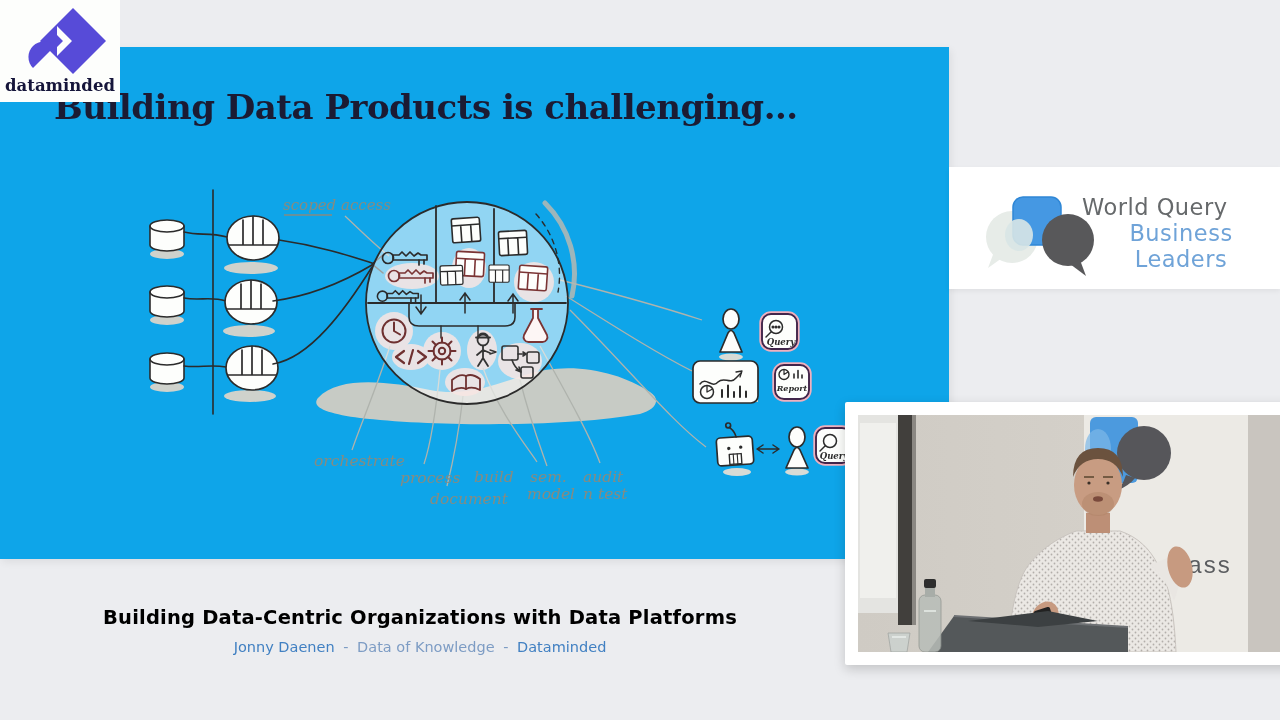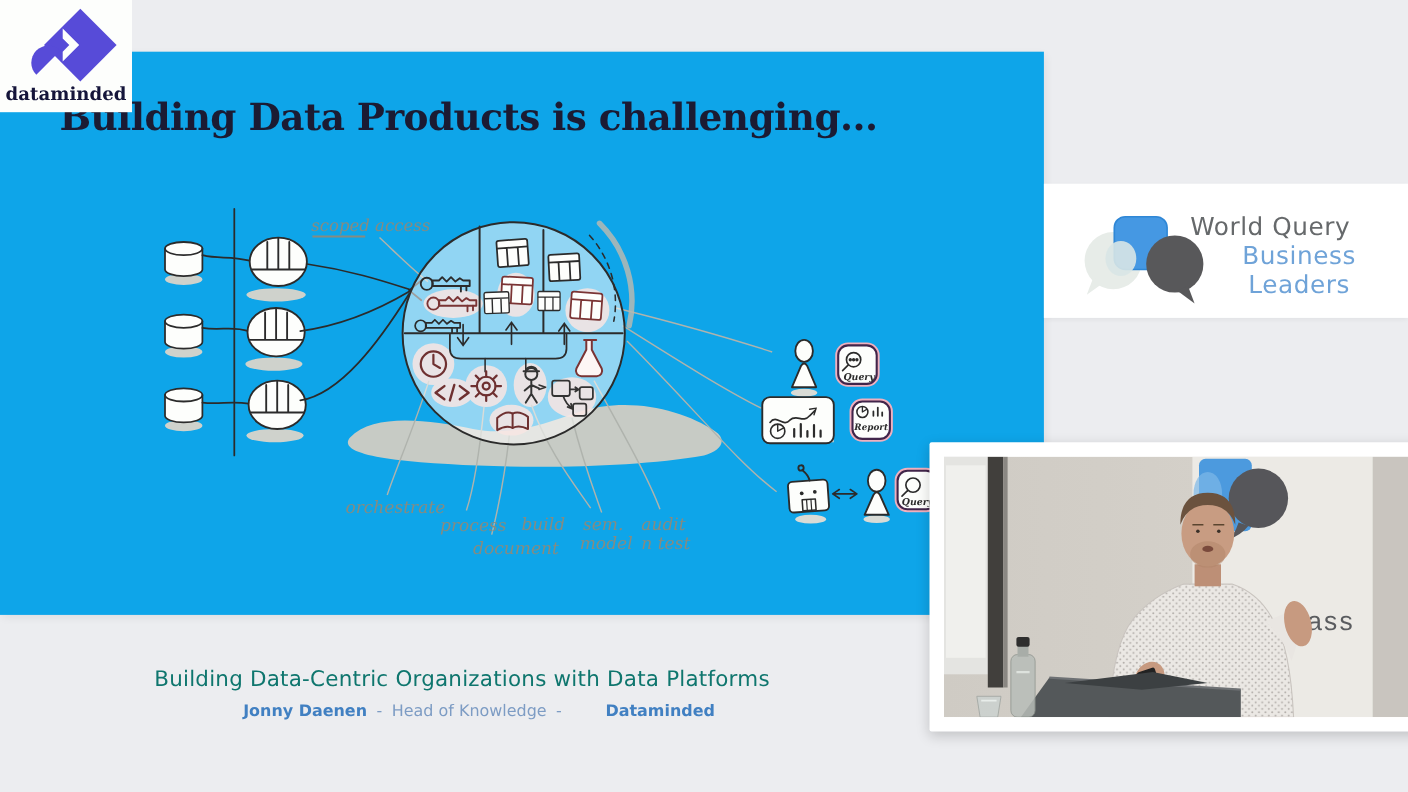--- a/index.html
+++ b/index.html
@@ -23,23 +23,23 @@
   
   .wcbl-band{position:absolute;left:949px;top:167px;width:331px;height:122px;
              background:#FFFFFF;box-shadow:0 2px 5px rgba(0,0,0,.06);}
   .wcbl-text{position:absolute;left:133px;top:27px;line-height:26px;
              font-size:22.5px;letter-spacing:.5px;}
   .wcbl-l1{color:#66696B;}
   .wcbl-l2{color:#6FA3D8;text-align:center;}
 
   
   .footer{position:absolute;left:0;top:606px;width:840px;text-align:center;}
-  .footer-title{font-size:19.5px;font-weight:normal;color:#0f766e;letter-spacing:.2px;}
+  .footer-title{font-size:19.5px;font-weight:bold;color:#000000;letter-spacing:.2px;}
   .footer-byline{margin-top:10px;font-size:14.5px;color:#7D9CC4;}
-  .footer-byline .strong{font-weight:bold;color:#4180C2;margin-left:31px;}
+  .footer-byline .strong{font-weight:normal;color:#4180C2;}
   .footer-byline .sep{margin:0 4px;color:#7D9CC4;}
 
   
   .pip{position:absolute;left:845px;top:402px;width:498px;height:263px;
        background:#FFFFFF;box-shadow:0 4px 12px rgba(0,0,0,.18);border-radius:2px;}
   .pip-inner{position:absolute;left:13px;top:13px;width:422px;height:237px;overflow:hidden;}
 
   
   .hand{font-family:"DejaVu Serif", serif;font-style:italic;fill:#878B80;}
   .hand-sm{font-family:"DejaVu Serif", serif;font-style:italic;fill:#2B2B2B;}
@@ -285,21 +285,21 @@
       <div class="wcbl-l1">World Query</div>
       <div class="wcbl-l2">Business Leaders</div>
     </div>
   </div>
 
   <div class="footer">
     <div class="footer-title">Building Data-Centric Organizations with Data Platforms</div>
     <div class="footer-byline">
       <span class="strong">Jonny Daenen</span>
       <span class="sep">-</span>
-      <span>Head of Knowledge</span>
+      <span>Data of Knowledge</span>
       <span class="sep">-</span>
       <span class="strong">Dataminded</span>
     </div>
   </div>
 
   <div class="pip">
     <div class="pip-inner">
       <svg width="422" height="237" viewBox="0 0 422 237">
         <defs>
           <pattern id="dotpat" width="6" height="6" patternUnits="userSpaceOnUse">

